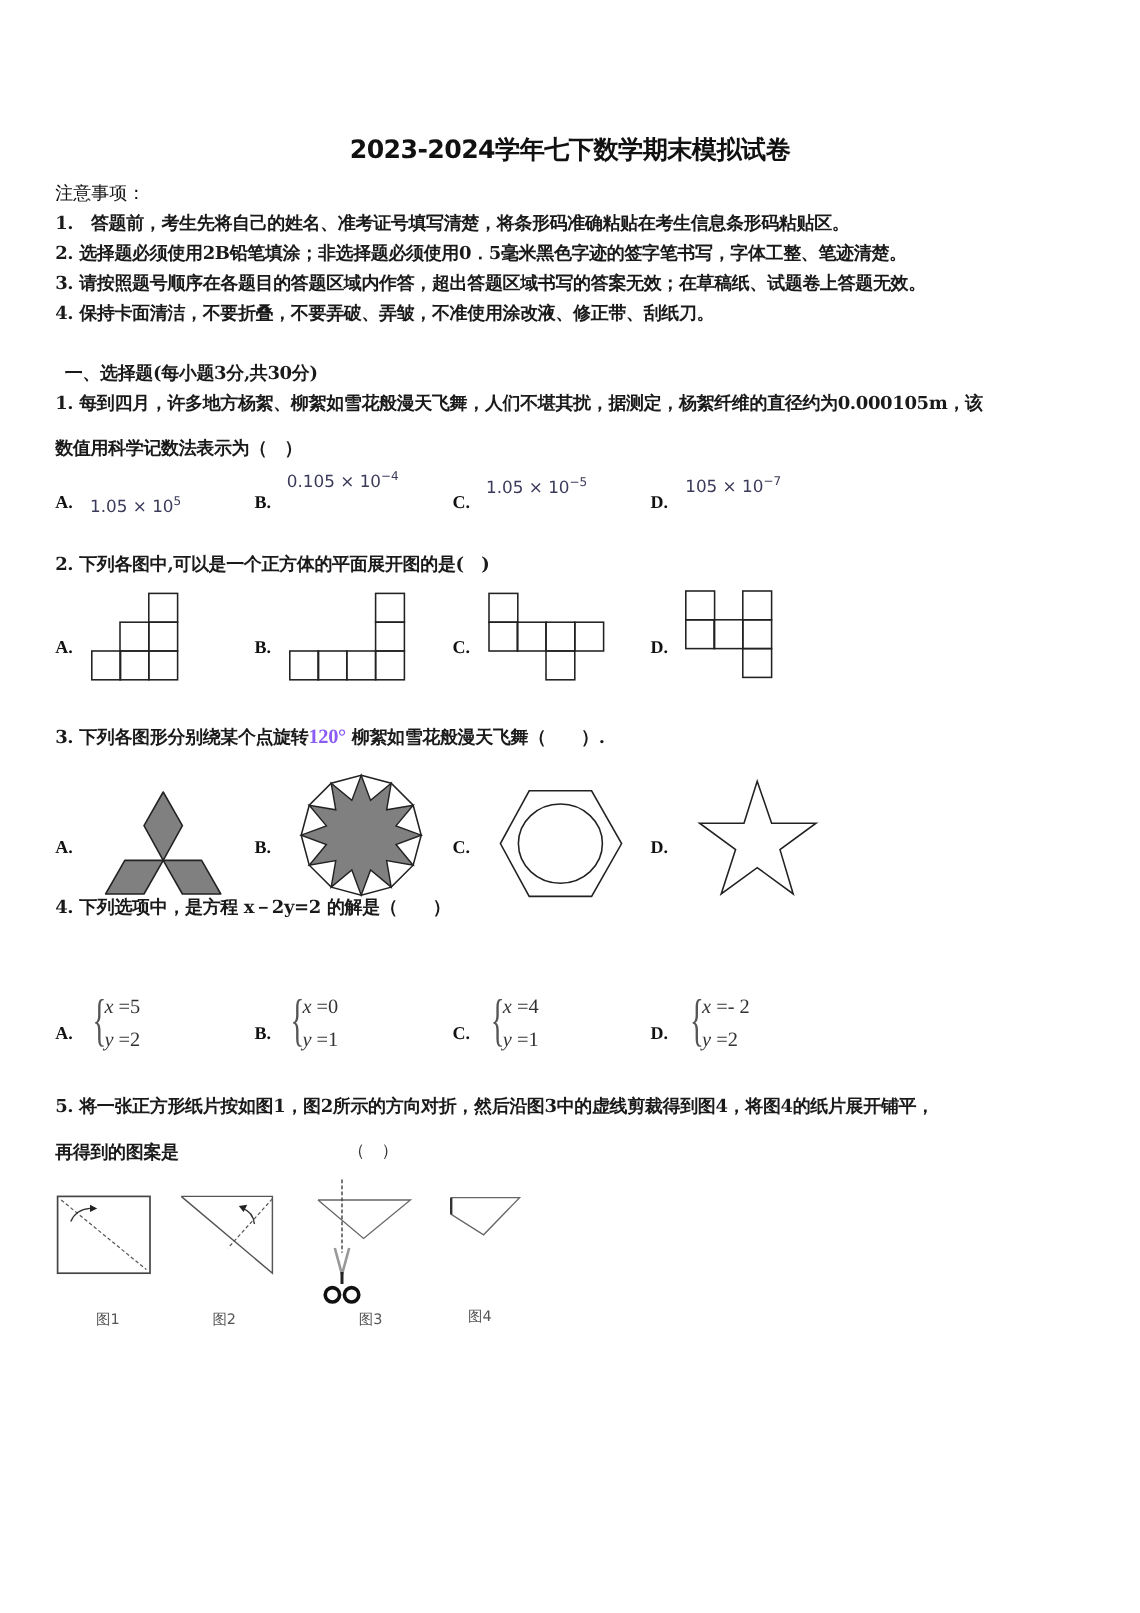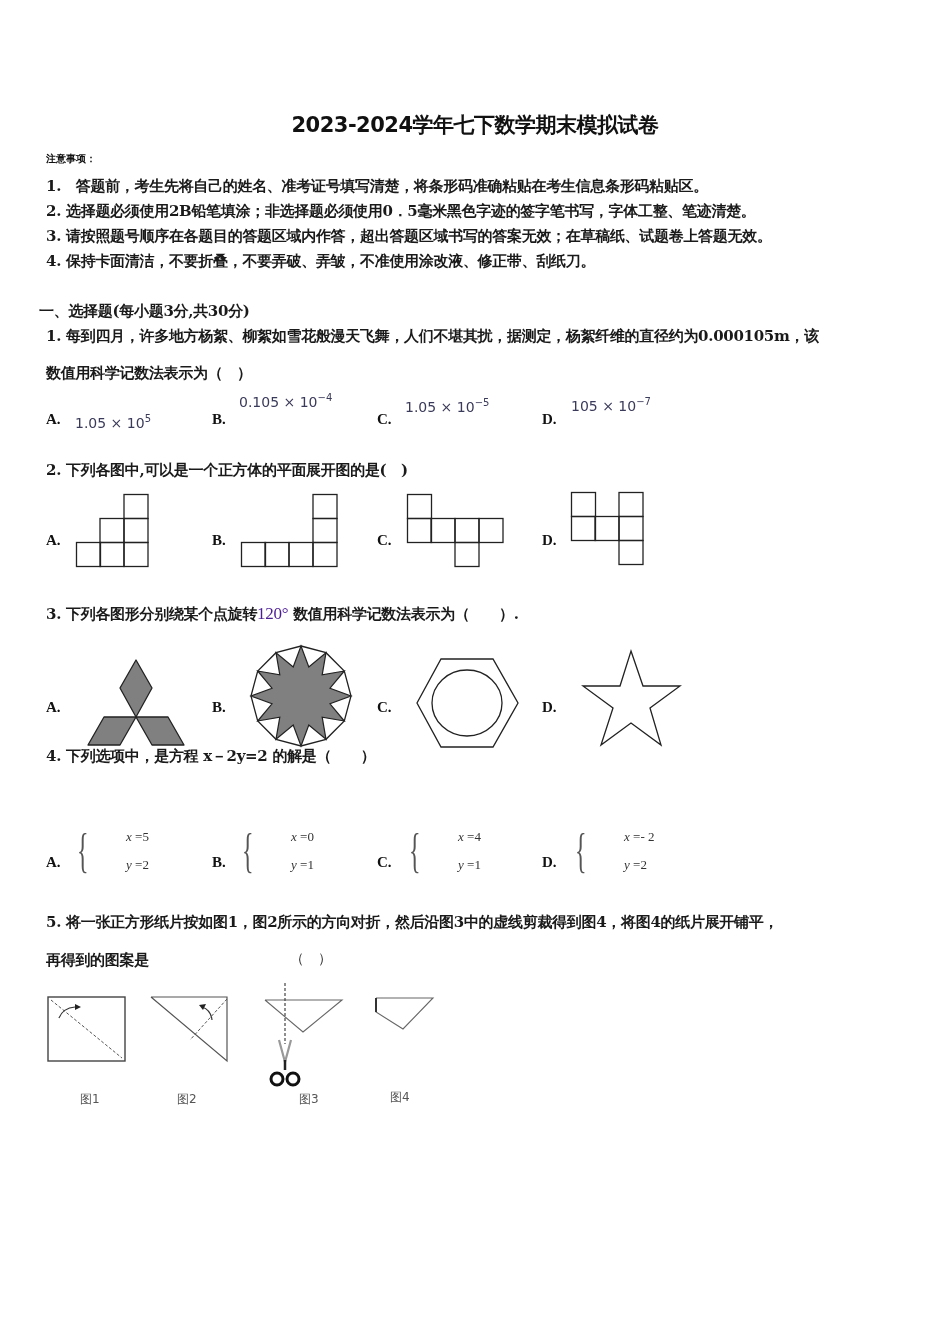--- a/index.html
+++ b/index.html
@@ -2,42 +2,42 @@
 <html><head>
 <meta charset="utf-8">
 <style>
   html, body { margin: 0; padding: 0; background: #ffffff; }
   body { width: 950px; height: 1344px; position: relative; overflow: hidden;
          font-family: "DejaVu Serif", "Liberation Serif", serif; color: #111; }
   .abs { position: absolute; white-space: nowrap; }
   .title { left: 0; width: 950px; top: 111px; text-align: center; font-family: "DejaVu Sans", "Liberation Sans", sans-serif;
            font-weight: bold; font-size: 21px; letter-spacing: -0.5px; color: #111; }
   .txt { font-size: 15px; font-weight: bold; color: #1a1a1a; letter-spacing: -0.3px; }
-  .notice-head { font-size: 10px; font-weight: bold; }
+  .notice-head { font-size: 15px; font-weight: normal; }
   .optlabel { font-family: "Liberation Serif", "DejaVu Serif", serif; font-weight: bold; font-size: 15px; }
   .sci { font-family: "DejaVu Sans", "Liberation Sans", sans-serif; font-size: 14px; color: #3a3a5a; }
   .sci sup { font-size: 10px; vertical-align: 6px; }
-  .math { font-family: "Liberation Serif", "DejaVu Serif", serif; font-size: 13px; color: #333; margin-left: 39px; }
+  .math { font-family: "Liberation Serif", "DejaVu Serif", serif; font-size: 17px; color: #333; }
   .math i { font-style: italic; }
   .brace { font-family: "Liberation Serif", serif; font-size: 48px; color: #555; font-weight: 100; line-height: 1; transform: scaleX(0.5); transform-origin: left top; }
   .cap { font-family: "DejaVu Sans", sans-serif; font-size: 12px; color: #555; }
   svg { position: absolute; overflow: visible; }
 </style>
 </head>
 <body>
 
 <div class="abs title">2023-2024学年七下数学期末模拟试卷</div>
 
 <div class="abs notice-head" style="left:46px; top:152px;">注意事项：</div>
 <div class="abs txt" style="left:46px; top:177px;">1.　答题前，考生先将自己的姓名、准考证号填写清楚，将条形码准确粘贴在考生信息条形码粘贴区。</div>
 <div class="abs txt" style="left:46px; top:202px;">2. 选择题必须使用2B铅笔填涂；非选择题必须使用0．5毫米黑色字迹的签字笔书写，字体工整、笔迹清楚。</div>
 <div class="abs txt" style="left:46px; top:227px;">3. 请按照题号顺序在各题目的答题区域内作答，超出答题区域书写的答案无效；在草稿纸、试题卷上答题无效。</div>
 <div class="abs txt" style="left:46px; top:252px;">4. 保持卡面清洁，不要折叠，不要弄破、弄皱，不准使用涂改液、修正带、刮纸刀。</div>
 
-<div class="abs txt" style="left:39px; top:302px;text-align:center;">一、选择题(每小题3分,共30分)</div>
+<div class="abs txt" style="left:54px; top:302px;text-align:center;">一、选择题(每小题3分,共30分)</div>
 
 <div class="abs txt" style="left:46px; top:327px;">1. 每到四月，许多地方杨絮、柳絮如雪花般漫天飞舞，人们不堪其扰，据测定，杨絮纤维的直径约为0.000105m，该</div>
 <div class="abs txt" style="left:46px; top:364px;">数值用科学记数法表示为（　）</div>
 
 <div>
   <div class="abs optlabel" style="left:46px; top:411px;">A.</div>
   <div class="abs sci" style="left:75px; top:397px;margin-top:16px;"><span>1.05 × 10</span><sup>5</sup></div>
 </div>
 <div>
   <div class="abs optlabel" style="left:212px; top:411px;">B.</div>
@@ -100,21 +100,21 @@
       <rect x="0.5" y="0.5" width="24" height="24"></rect>
       <rect x="48" y="0.5" width="24" height="24"></rect>
       <rect x="0.5" y="24.5" width="24" height="24"></rect>
       <rect x="24" y="24.5" width="24" height="24"></rect>
       <rect x="48" y="24.5" width="24" height="24"></rect>
       <rect x="48" y="48.5" width="24" height="24"></rect>
     </g>
   </svg>
 </div>
 
-<div class="abs txt" style="left:46px; top:604px;"><span>3. 下列各图形分别绕某个点旋转</span><span style="font-weight:normal; font-family:'Liberation Serif',serif; font-size:17px; color:#4c1d95;">120°</span> <span>数值用科学记数法表示为（　　）.</span></div>
+<div class="abs txt" style="left:46px; top:604px;"><span>3. 下列各图形分别绕某个点旋转</span><span style="font-weight:bold; font-family:'Liberation Serif',serif; font-size:17px; color:#8b5cf6;">120°</span> <span>柳絮如雪花般漫天飞舞（　　）.</span></div>
 
 <div>
   <div class="abs optlabel" style="left:46px; top:699px;">A.</div>
   <svg style="left:86px; top:658px;" width="102" height="92">
     <g fill="#808080" stroke="#222" stroke-width="1.3" stroke-linejoin="round">
       <polygon points="50,2 66,30 50,59 34,30"></polygon>
       <polygon points="50,59 18,59 2,87 34,87"></polygon>
       <polygon points="50,59 82,59 98,87 66,87"></polygon>
     </g>
   </svg>

